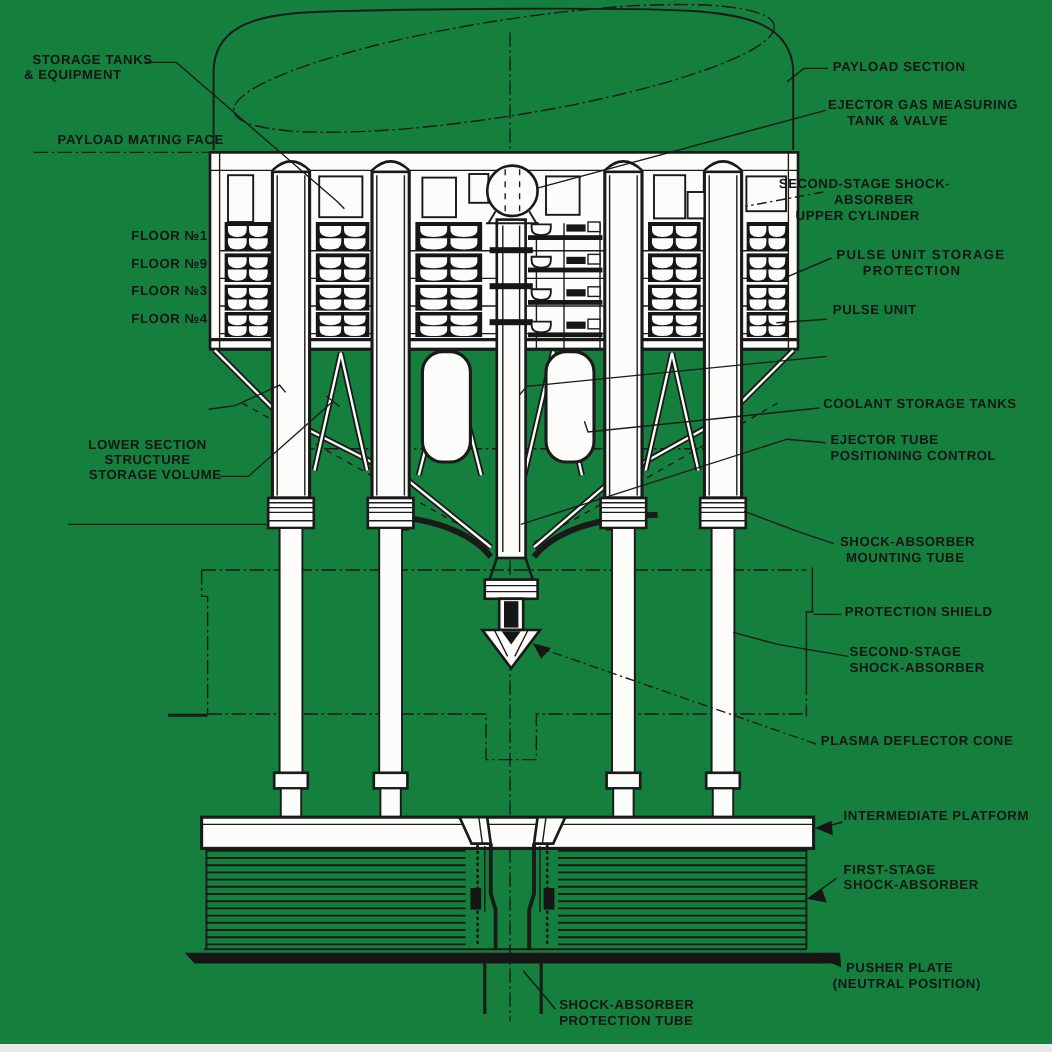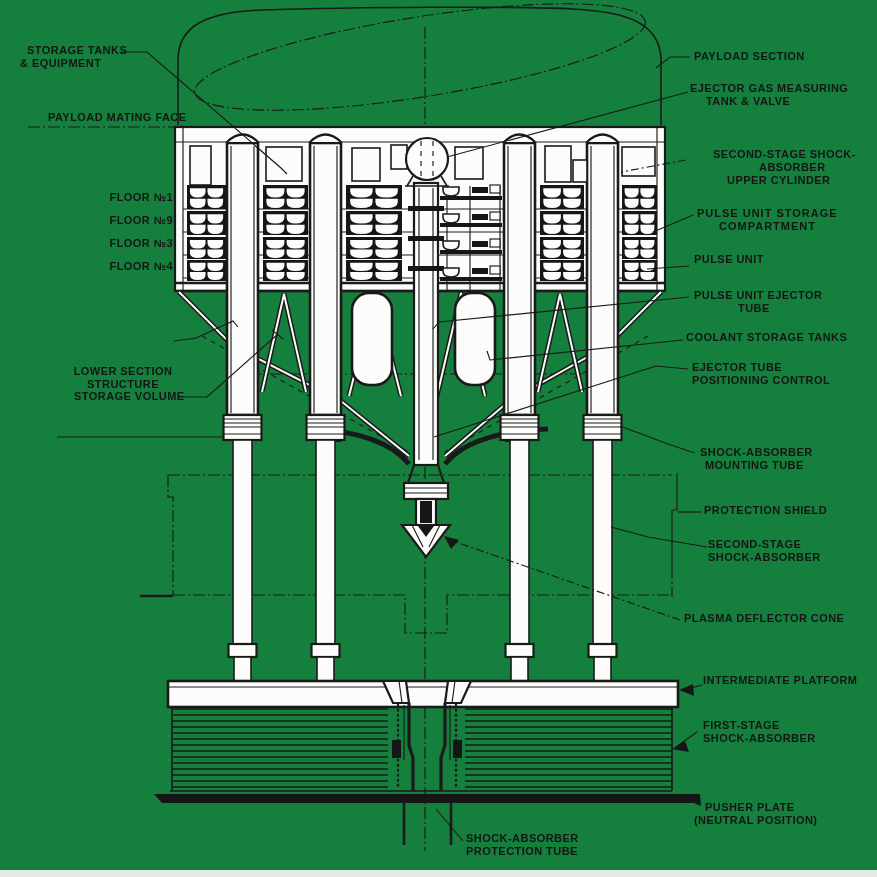--- a/index.html
+++ b/index.html
@@ -353,35 +353,31 @@
     <div>STORAGE VOLUME</div>
   </div>
 
   <div class="lbl" style="left:694px;top:50px">
     <div>PAYLOAD SECTION</div>
   </div>
   <div class="lbl" id="lbl-ejector-gas" style="left:690px;top:82px">
     <div>EJECTOR GAS MEASURING</div>
     <div>TANK &amp; VALVE</div>
   </div>
-  <div class="lbl" id="lbl-ss-upper" style="left:713px;top:148px">
+  <div class="lbl" id="lbl-ss-upper" style="left:649px;top:148px">
     <div>SECOND-STAGE SHOCK-</div>
     <div>ABSORBER</div>
     <div>UPPER CYLINDER</div>
   </div>
   <div class="lbl heavy" id="lbl-pu-storage" style="left:697px;top:207px">
     <div>PULSE UNIT STORAGE</div>
-    <div>COMPARTMENT</div>
+    <div>PROTECTION</div>
   </div>
   <div class="lbl" style="left:694px;top:253px">
     <div>PULSE UNIT</div>
-  </div>
-  <div class="lbl" id="lbl-pu-ejector" style="left:694px;top:289px">
-    <div>PULSE UNIT EJECTOR</div>
-    <div>TUBE</div>
   </div>
   <div class="lbl" style="left:686px;top:331px">
     <div>COOLANT STORAGE TANKS</div>
   </div>
   <div class="lbl" style="left:692px;top:361px">
     <div>EJECTOR TUBE</div>
     <div>POSITIONING CONTROL</div>
   </div>
   <div class="lbl" id="lbl-mounting" style="left:700px;top:446px">
     <div>SHOCK-ABSORBER</div>

